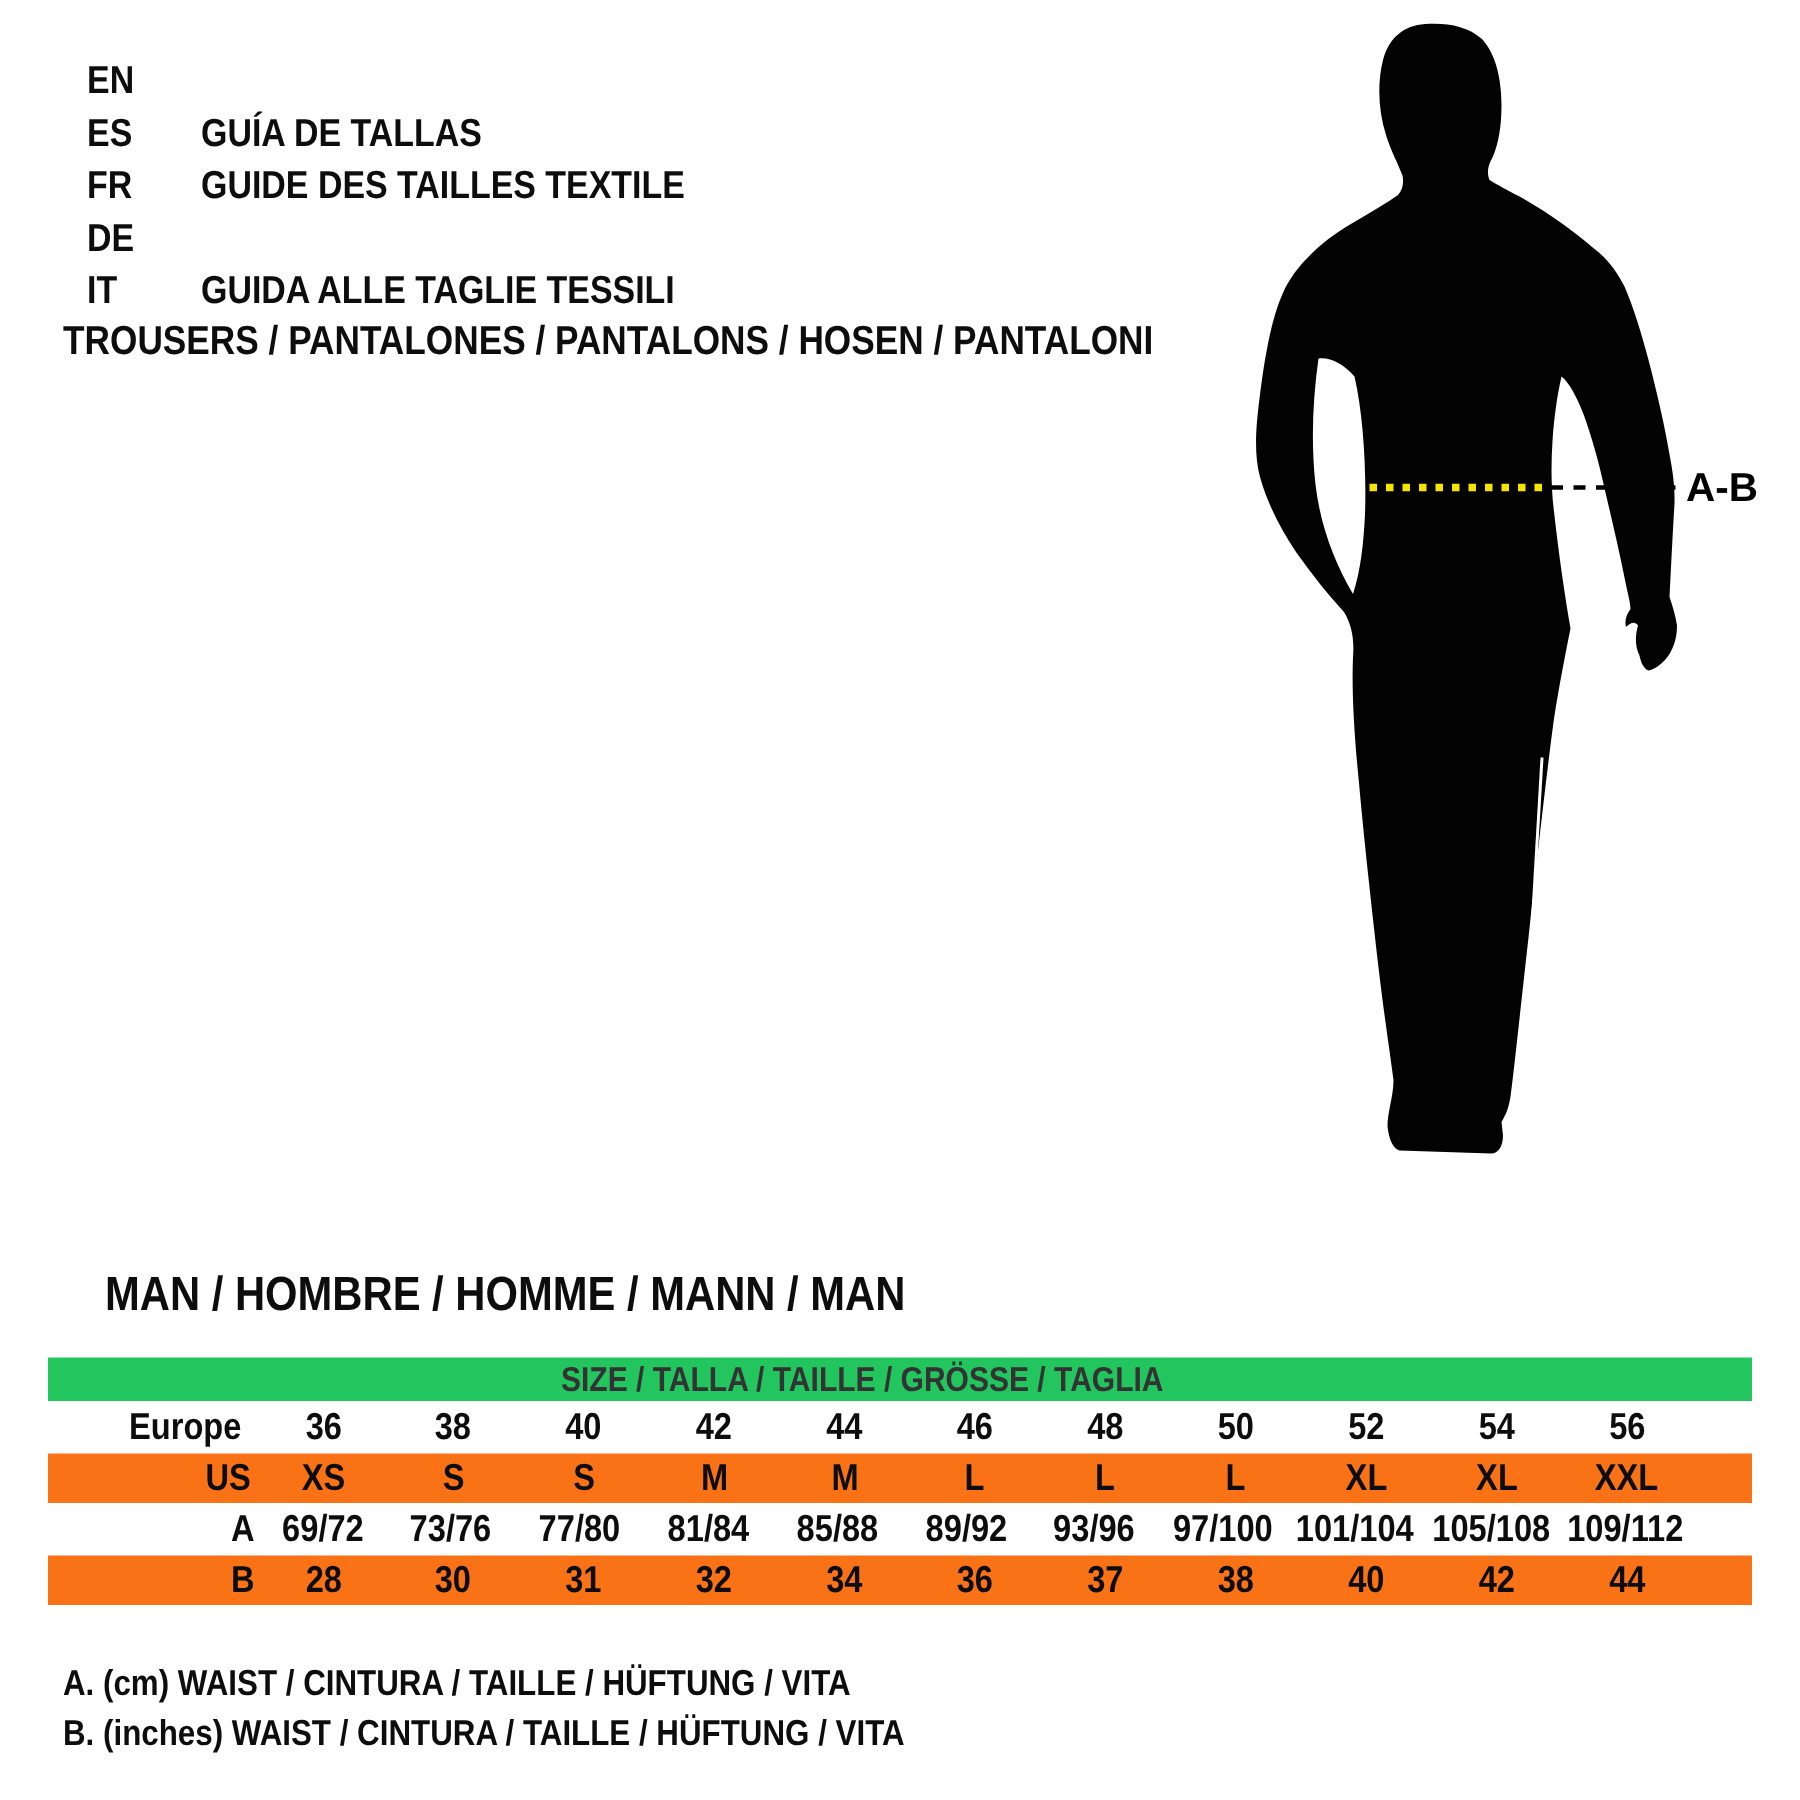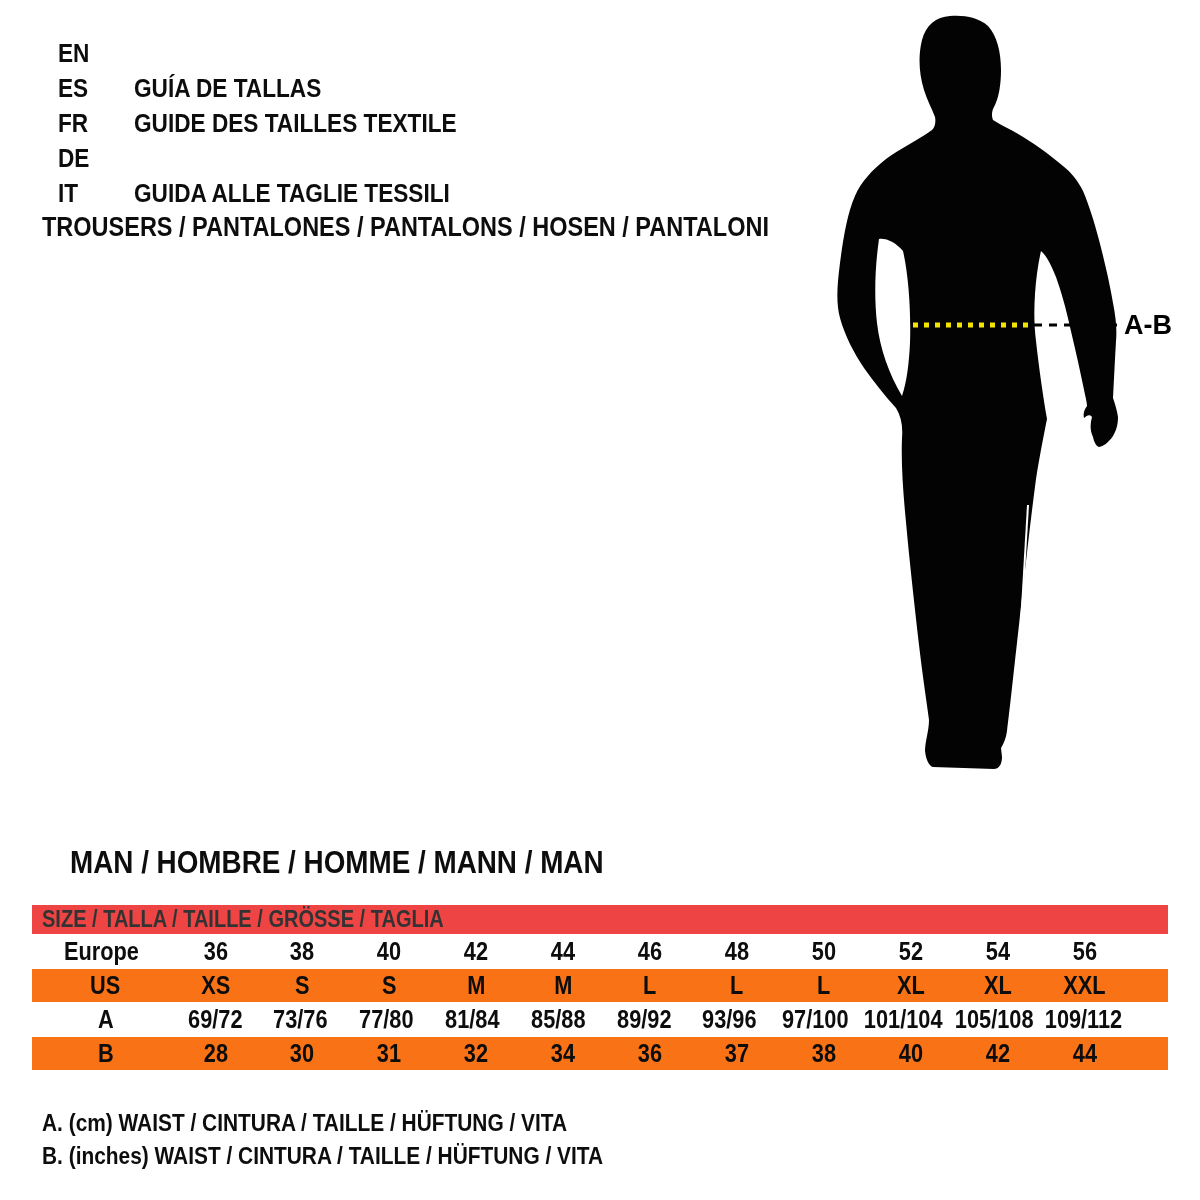--- a/index.html
+++ b/index.html
@@ -15,28 +15,28 @@
   .lang-row{display:flex;height:35px;line-height:35px;margin-left:16px;}
   .lang-code{width:76px;flex:0 0 76px;}
   
   .product-line{position:absolute;left:42px;top:210px;height:35px;line-height:35px;font-weight:bold;font-size:27px;text-align:right;}
 
   
   .figure-svg{position:absolute;left:800px;top:0;width:400px;height:800px;}
 
   
   .man-title{position:absolute;left:42px;top:845px;height:35px;line-height:35px;font-weight:bold;font-size:32px;margin-left:28px;}
-  .size-header{position:absolute;left:32px;top:905px;width:1136px;height:29px;background:#ef4444;
-    line-height:29px;font-weight:bold;font-size:23px;color:#333333;padding:0;}
+  .size-header{position:absolute;left:32px;top:905px;width:1136px;height:29px;background:#22c55e;
+    line-height:29px;font-weight:bold;font-size:23px;color:#333333;padding:0;text-align:center;}
   .size-header .cx{margin-left:10px;}
   .size-rows{position:absolute;left:32px;top:935px;width:1136px;}
   .size-row{display:grid;grid-template-columns:140px repeat(11,1fr);height:33px;margin-bottom:1px;
     font-weight:bold;font-size:25px;align-items:center;padding-right:40px;box-sizing:border-box;}
   .size-row.alt{background:#f97316;}
-  .size-row-label{padding-left:10px;text-align:center;}
+  .size-row-label{padding-left:10px;text-align:right;}
   .size-cell{text-align:center;}
 
   
   .footnotes{position:absolute;left:42px;top:1106px;font-weight:bold;font-size:24px;}
   .footnote{height:33px;line-height:33px;}
 </style>
 </head>
 <body>
 
 <div class="lang-block">

